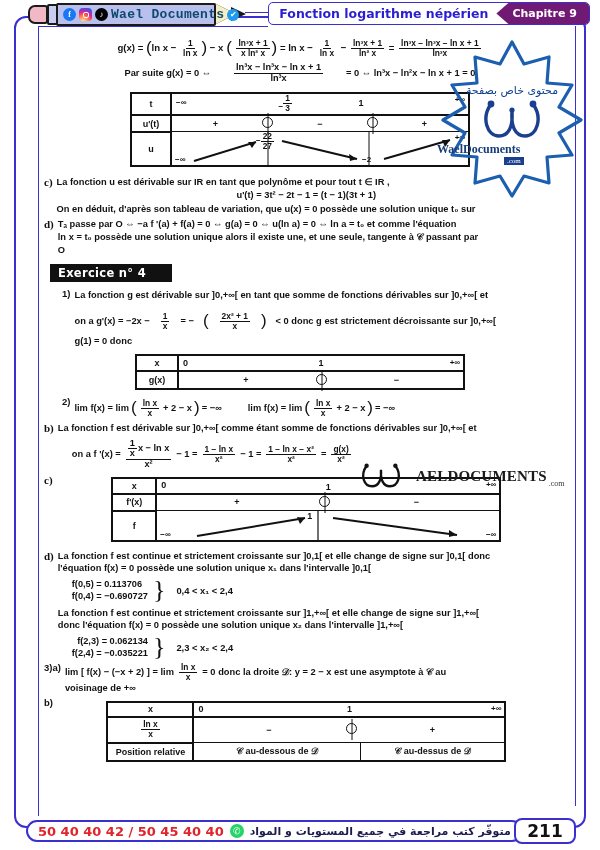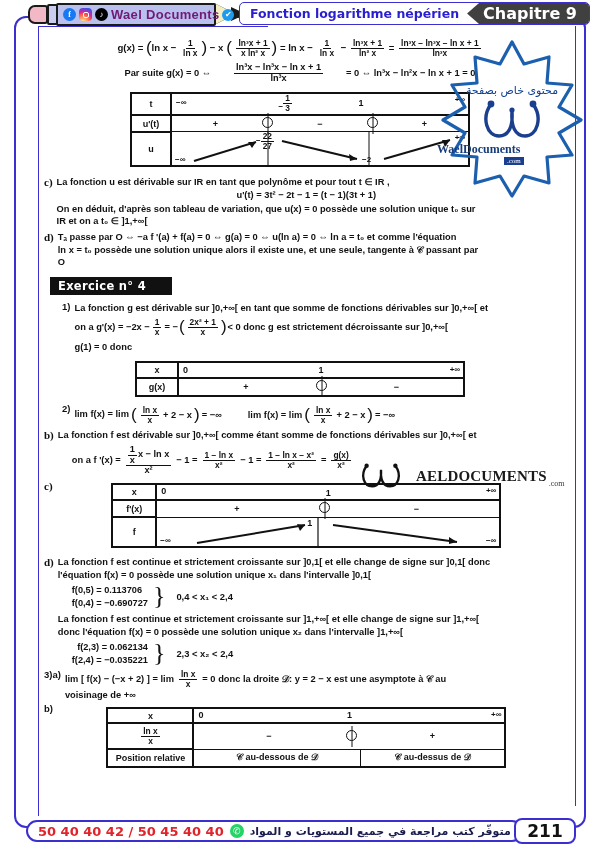--- a/index.html
+++ b/index.html
@@ -66,22 +66,22 @@
     width:13px;height:13px;border-radius:50%;
     display:inline-flex;align-items:center;justify-content:center;
     font-size:8px;color:#fff;font-weight:bold;line-height:1;
     flex:0 0 auto;
   }
   .soc.fb{ background:#1877F2; font-family:"Liberation Serif",serif; }
   .soc.ig{ background:radial-gradient(circle at 30% 107%, #fdf497 0%, #fd5949 45%, #d6249f 60%, #285AEB 90%); border-radius:4px;}
   .soc.ig span{ display:block;width:6px;height:6px;border:1.2px solid #fff;border-radius:2px;}
   .soc.tt{ background:#000; }
   .brand-text{
-    font-size:13px; font-weight:bold; color:#701a75; letter-spacing:.3px;
-    white-space:nowrap; font-family:Liberation Sans, sans-serif;
+    font-size:13px; font-weight:bold; color:#0c4a6e; letter-spacing:.3px;
+    white-space:nowrap; font-family:Liberation Mono, monospace;
   }
   .verified{
     width:12px;height:12px;border-radius:50%;background:#1d9bf0;color:#fff;
     font-size:8px;display:inline-flex;align-items:center;justify-content:center;
     flex:0 0 auto;
   }
   .head-line{
     position:absolute; left:38px; top:26px; width:1px; height:790px;
     border-left:1.5px solid #3b2fd0;
   }
@@ -97,21 +97,21 @@
     border:1.6px solid #3b2fd0; border-radius:5px;
     display:flex; align-items:stretch; overflow:hidden;
     background:#fff;
   }
   .chapter-title{
     padding:2px 18px 2px 10px; font-size:12.5px; font-weight:bold; color:#2a1fd0;
     display:flex;align-items:center; white-space:nowrap;
     font-family:"DejaVu Sans", sans-serif;
   }
   .chapter-num{
-    background:#404040; color:#fff; font-weight:bold; font-size:16px;
+    background:#701a75; color:#fff; font-weight:bold; font-size:11px;
     padding:2px 12px 2px 16px; display:flex;align-items:center; white-space:nowrap;
     clip-path:polygon(12px 0, 100% 0, 100% 100%, 12px 100%, 0 50%);
     margin-left:-10px;
     font-family:"DejaVu Sans", sans-serif;
   }
   .right-rule{
     position:absolute; right:24px; top:26px; width:1px; height:780px;
     border-left:1.5px solid #3b2fd0;
   }
 
@@ -391,21 +391,20 @@
       </table>
   </div>
 
   
   <div class="item" style="margin-top:6px;">
     <div class="item-label">c)</div>
     <div class="item-body">
       <div class="ln">La fonction u est dérivable sur IR en tant que polynôme et pour tout t ∈ IR ,</div>
       <div class="ln" style="text-align:center;margin:1px 0;">u'(t) = 3t² − 2t − 1 = (t − 1)(3t + 1)</div>
       <div class="ln">On en déduit, d'après son tableau de variation, que u(x) = 0 possède une solution unique t₀ sur</div>
-      <div class="ln">IR et on a t₀ ∈ ]1,+∞[</div>
     </div>
   </div>
 
   
   <div class="item" style="margin-top:3px;">
     <div class="item-label">d)</div>
     <div class="item-body">
       <div class="ln">Tₐ passe par O ⇔ −a f '(a) + f(a) = 0 ⇔ g(a) = 0 ⇔ u(ln a) = 0 ⇔ ln a = t₀  et comme l'équation</div>
       <div class="ln">ln x = t₀  possède une solution unique alors il existe une, et une seule, tangente à 𝒞 passant par</div>
       <div class="ln">O</div>
@@ -413,21 +412,21 @@
   </div>
 
   
   <div class="exo">Exercice n° 4</div>
 
   
   <div class="item" style="margin-left:18px;">
     <div class="item-label" style="font-size:9.5px;font-family:'Liberation Sans',sans-serif;">1)</div>
     <div class="item-body">
       <div class="ln">La fonction g est dérivable sur ]0,+∞[  en tant que somme de fonctions dérivables sur  ]0,+∞[  et</div>
-      <div class="ln" style="display:flex;align-items:center;gap:1px;margin-top:2px;">
+      <div class="ln" style="display:flex;align-items:center;gap:9px;margin-top:8px;">
         <span>on a  g'(x) = −2x −</span>
         <span class="frac">
           <span class="num">1</span>
           <span class="den">x</span>
         </span>
         <span>= −</span>
         <span class="paren">(</span>
         <span class="frac">
           <span class="num">2x² + 1</span>
           <span class="den">x</span>

